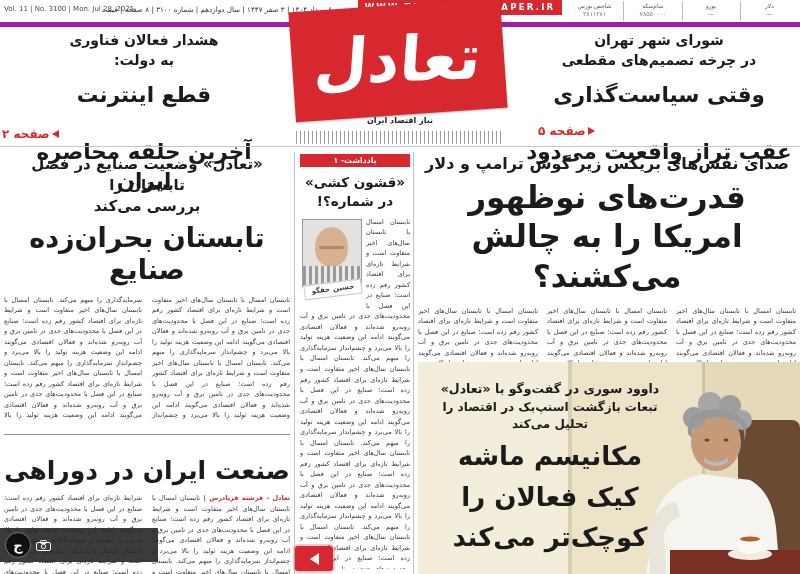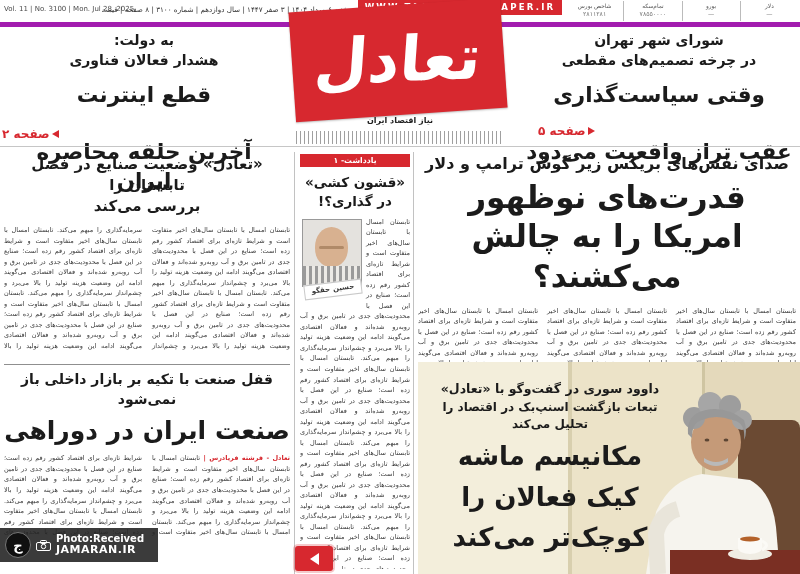--- a/index.html
+++ b/index.html
@@ -116,22 +116,22 @@
     </div>
   </div>
 
   <div class="logo-box">
     <div class="logo-word">تعادل</div>
   </div>
   <div class="logo-tagline">نیاز اقتصاد ایران</div>
   <div class="logo-comb"></div>
 
   <div class="headblock" style="left:8px;width:272px;">
+    <div class="kick">هشدار فعالان فناوری</div>
     <div class="kick">به دولت:</div>
-    <div class="kick">هشدار فعالان فناوری</div>
     <div class="big mt">قطع اینترنت</div>
     <div class="big">آخرین حلقه محاصره ایران</div>
   </div>
   <div class="ptag" style="left:2px;top:127px;">
     <span class="tri-l"></span>
     <span>صفحه ۲</span>
   </div>
 
   <div class="headblock" style="left:524px;width:270px;">
     <div class="kick">شورای شهر تهران</div>
@@ -144,51 +144,47 @@
     <span>صفحه ۵</span>
   </div>
 
   <div class="hline"></div>
   <div class="vrule" style="left:294px;"></div>
   <div class="vrule" style="left:413px;"></div>
 
   <div class="left-sec">
     <div class="kick">«تعادل» وضعیت صنایع در فصل تابستان را</div>
     <div class="kick">بررسی می‌کند</div>
+    <div class="big1">تابستان بحران‌زده صنایع</div>
     <p class="smalltext cols2" style="height:132px;margin:8px 0 0 0;">
       <span>تابستان امسال با تابستان سال‌های اخیر متفاوت است و شرایط تازه‌ای برای اقتصاد کشور رقم زده است؛ صنایع در این فصل با محدودیت‌های جدی در تامین برق و آب روبه‌رو شده‌اند و فعالان اقتصادی می‌گویند ادامه این وضعیت هزینه تولید را بالا می‌برد و چشم‌انداز سرمایه‌گذاری را مبهم می‌کند. تابستان امسال با تابستان سال‌های اخیر متفاوت است و شرایط تازه‌ای برای اقتصاد کشور رقم زده است؛ صنایع در این فصل با محدودیت‌های جدی در تامین برق و آب روبه‌رو شده‌اند و فعالان اقتصادی می‌گویند ادامه این وضعیت هزینه تولید را بالا می‌برد و چشم‌انداز سرمایه‌گذاری را مبهم می‌کند. تابستان امسال با تابستان سال‌های اخیر متفاوت است و شرایط تازه‌ای برای اقتصاد کشور رقم زده است؛ صنایع در این فصل با محدودیت‌های جدی در تامین برق و آب روبه‌رو شده‌اند و فعالان اقتصادی می‌گویند ادامه این وضعیت هزینه تولید را بالا می‌برد و چشم‌انداز سرمایه‌گذاری را مبهم می‌کند. تابستان امسال با تابستان سال‌های اخیر متفاوت است و شرایط تازه‌ای برای اقتصاد کشور رقم زده است؛ صنایع در این فصل با محدودیت‌های جدی در تامین برق و آب روبه‌رو شده‌اند و فعالان اقتصادی می‌گویند ادامه این وضعیت هزینه تولید را بالا می‌برد و چشم‌انداز سرمایه‌گذاری را مبهم می‌کند. تابستان امسال با تابستان سال‌های اخیر متفاوت است و شرایط تازه‌ای برای اقتصاد کشور رقم زده است؛ صنایع در این فصل با محدودیت‌های جدی در تامین برق و آب روبه‌رو شده‌اند و فعالان اقتصادی می‌گویند ادامه این وضعیت هزینه تولید را بالا می‌برد و چشم‌انداز سرمایه‌گذاری را مبهم می‌کند. تابستان امسال با تابستان سال‌های اخیر متفاوت است و شرایط تازه‌ای برای اقتصاد کشور رقم زده است؛ صنایع در این فصل با محدودیت‌های جدی در تامین برق و آب روبه‌رو شده‌اند و فعالان اقتصادی می‌گویند ادامه این وضعیت هزینه تولید را بالا می‌برد و چشم‌انداز سرمایه‌گذاری را مبهم می‌کند. </span>
       
     </p>
     <hr class="sep">
-    <div class="kick" style="font-size:14px;">قفل صنعت با تکیه بر بازار داخلی باز نمی‌شود</div>
-    <div class="big2" style="margin-top:6px;">صنعت ایران در دوراهی</div>
+    <div class="big2" style="margin-top:20px;">صنعت ایران در دوراهی</div>
     <p class="smalltext cols2" style="height:92px;margin:7px 0 0 0;">
       <span class="lead-red">تعادل - فرشته فریادرس | </span>
       <span>تابستان امسال با تابستان سال‌های اخیر متفاوت است و شرایط تازه‌ای برای اقتصاد کشور رقم زده است؛ صنایع در این فصل با محدودیت‌های جدی در تامین برق و آب روبه‌رو شده‌اند و فعالان اقتصادی می‌گویند ادامه این وضعیت هزینه تولید را بالا می‌برد و چشم‌انداز سرمایه‌گذاری را مبهم می‌کند. تابستان امسال با تابستان سال‌های اخیر متفاوت است و شرایط تازه‌ای برای اقتصاد کشور رقم زده است؛ صنایع در این فصل با محدودیت‌های جدی در تامین برق و آب روبه‌رو شده‌اند و فعالان اقتصادی می‌گویند ادامه این وضعیت هزینه تولید را بالا می‌برد و چشم‌انداز سرمایه‌گذاری را مبهم می‌کند. تابستان امسال با تابستان سال‌های اخیر متفاوت است و شرایط تازه‌ای برای اقتصاد کشور رقم زده است؛ صنایع در این فصل با محدودیت‌های جدی در تامین برق و آب روبه‌رو شده‌اند و فعالان اقتصادی می‌گویند ادامه این وضعیت هزینه تولید را بالا می‌برد و چشم‌انداز سرمایه‌گذاری را مبهم می‌کند. تابستان امسال با تابستان سال‌های اخیر متفاوت است و شرایط تازه‌ای برای اقتصاد کشور رقم زده است؛ صنایع در این فصل با محدودیت‌های جدی در تامین برق و آب روبه‌رو شده‌اند و فعالان اقتصادی می‌گویند ادامه این وضعیت هزینه تولید را بالا می‌برد و چشم‌انداز سرمایه‌گذاری را مبهم می‌کند. </span>
     </p>
   </div>
 
   <div class="credit">
     <div class="jam-circle">ج</div>
     <svg width="15" height="11" viewBox="0 0 15 11">
       <rect x="0.5" y="2.5" width="14" height="8" rx="1.5" fill="none" stroke="#fff"></rect>
       <rect x="4.5" y="0.5" width="6" height="3" rx="1" fill="none" stroke="#fff"></rect>
       <circle cx="7.5" cy="6.5" r="2.2" fill="none" stroke="#fff"></circle>
     </svg>
-    <div class="txt">
-      <div class="l1">Photo:Received</div>
-      <div class="l2">JAMARAN.IR</div>
-    </div>
   </div>
 
   <div class="note-col">
     <div class="note-label">یادداشت- ۱</div>
     <div class="note-title">
       <div>«قشون کشی»</div>
-      <div>در گذاری؟!</div>
+      <div>در شماره؟!</div>
     </div>
     <div class="note-body smalltext">
       <div class="fig">
         <div class="portrait">
           <div class="head"></div>
           <div class="brow"></div>
           <div class="shirt"></div>
         </div>
         <div class="fig-cap">حسین حقگو</div>
       </div>

